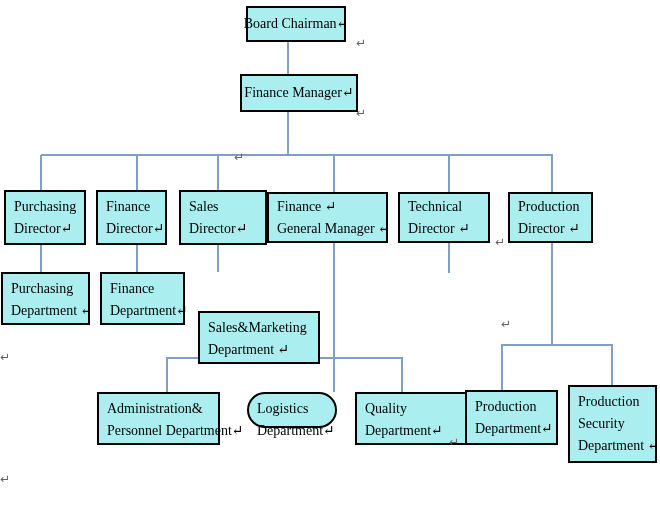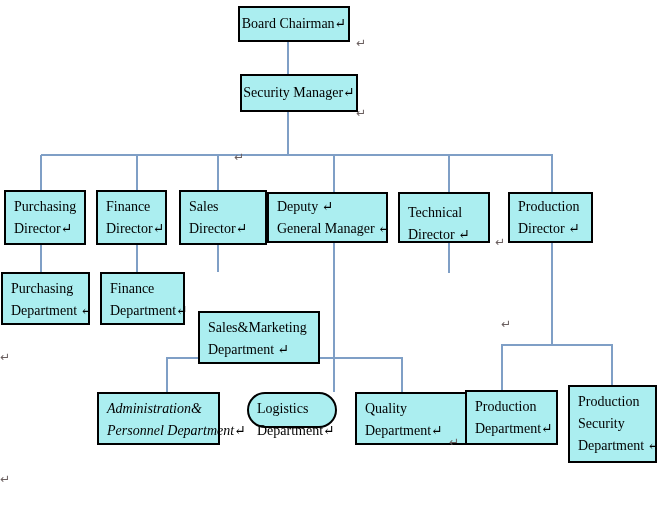--- a/index.html
+++ b/index.html
@@ -59,45 +59,45 @@
   <div class="cline v" style="left:448px;top:243px;height:30px;"></div>
   <div class="cline v" style="left:333px;top:243px;height:149px;"></div>
   <div class="cline h" style="left:166px;top:357px;width:237px;"></div>
   <div class="cline v" style="left:166px;top:358px;height:34px;"></div>
   <div class="cline v" style="left:401px;top:358px;height:34px;"></div>
   <div class="cline v" style="left:551px;top:243px;height:102px;"></div>
   <div class="cline h" style="left:501px;top:344px;width:112px;"></div>
   <div class="cline v" style="left:501px;top:345px;height:45px;"></div>
   <div class="cline v" style="left:611px;top:345px;height:40px;"></div>
 
-  <div class="node c" style="left:238px;top:6px;width:112px;height:36px;">
+  <div class="node c" style="left:246px;top:6px;width:100px;height:36px;">
     <div>Board Chairman↵</div>
   </div>
 
   <div class="node c" style="left:240px;top:74px;width:118px;height:38px;">
-    <div>Security Manager↵</div>
+    <div>Finance Manager↵</div>
   </div>
 
   <div class="node" style="left:4px;top:190px;width:82px;height:55px;">
     <div>Purchasing</div>
     <div>Director↵</div>
   </div>
   <div class="node" style="left:96px;top:190px;width:71px;height:55px;">
     <div>Finance</div>
     <div>Director↵</div>
   </div>
   <div class="node" style="left:179px;top:190px;width:88px;height:55px;">
     <div>Sales</div>
     <div>Director↵</div>
   </div>
   <div class="node" style="left:267px;top:192px;width:121px;height:51px;padding-top:2px;">
-    <div>Deputy ↵</div>
+    <div>Finance ↵</div>
     <div>General Manager ↵</div>
   </div>
-  <div class="node" style="left:398px;top:192px;width:92px;height:51px;padding-top:8px;">
+  <div class="node" style="left:398px;top:192px;width:92px;height:51px;padding-top:2px;">
     <div>Technical</div>
     <div>Director ↵</div>
   </div>
   <div class="node" style="left:508px;top:192px;width:85px;height:51px;padding-top:2px;">
     <div>Production</div>
     <div>Director ↵</div>
   </div>
 
   <div class="node" style="left:1px;top:272px;width:89px;height:53px;">
     <div>Purchasing</div>
@@ -105,21 +105,21 @@
   </div>
   <div class="node" style="left:100px;top:272px;width:85px;height:53px;">
     <div>Finance</div>
     <div>Department↵</div>
   </div>
   <div class="node" style="left:198px;top:272px;width:122px;height:53px;margin-top:39px;">
     <div>Sales&amp;Marketing</div>
     <div>Department ↵</div>
   </div>
 
-  <div class="node" style="left:97px;top:392px;width:123px;height:53px;font-style:italic;">
+  <div class="node" style="left:97px;top:392px;width:123px;height:53px;">
     <div>Administration&amp;</div>
     <div>Personnel Department↵</div>
   </div>
   <div class="node" style="left:247px;top:392px;width:90px;height:36px;border-radius:22px;">
     <div>Logistics</div>
     <div>Department↵</div>
   </div>
   <div class="node" style="left:355px;top:392px;width:114px;height:53px;">
     <div>Quality</div>
     <div>Department↵</div>

